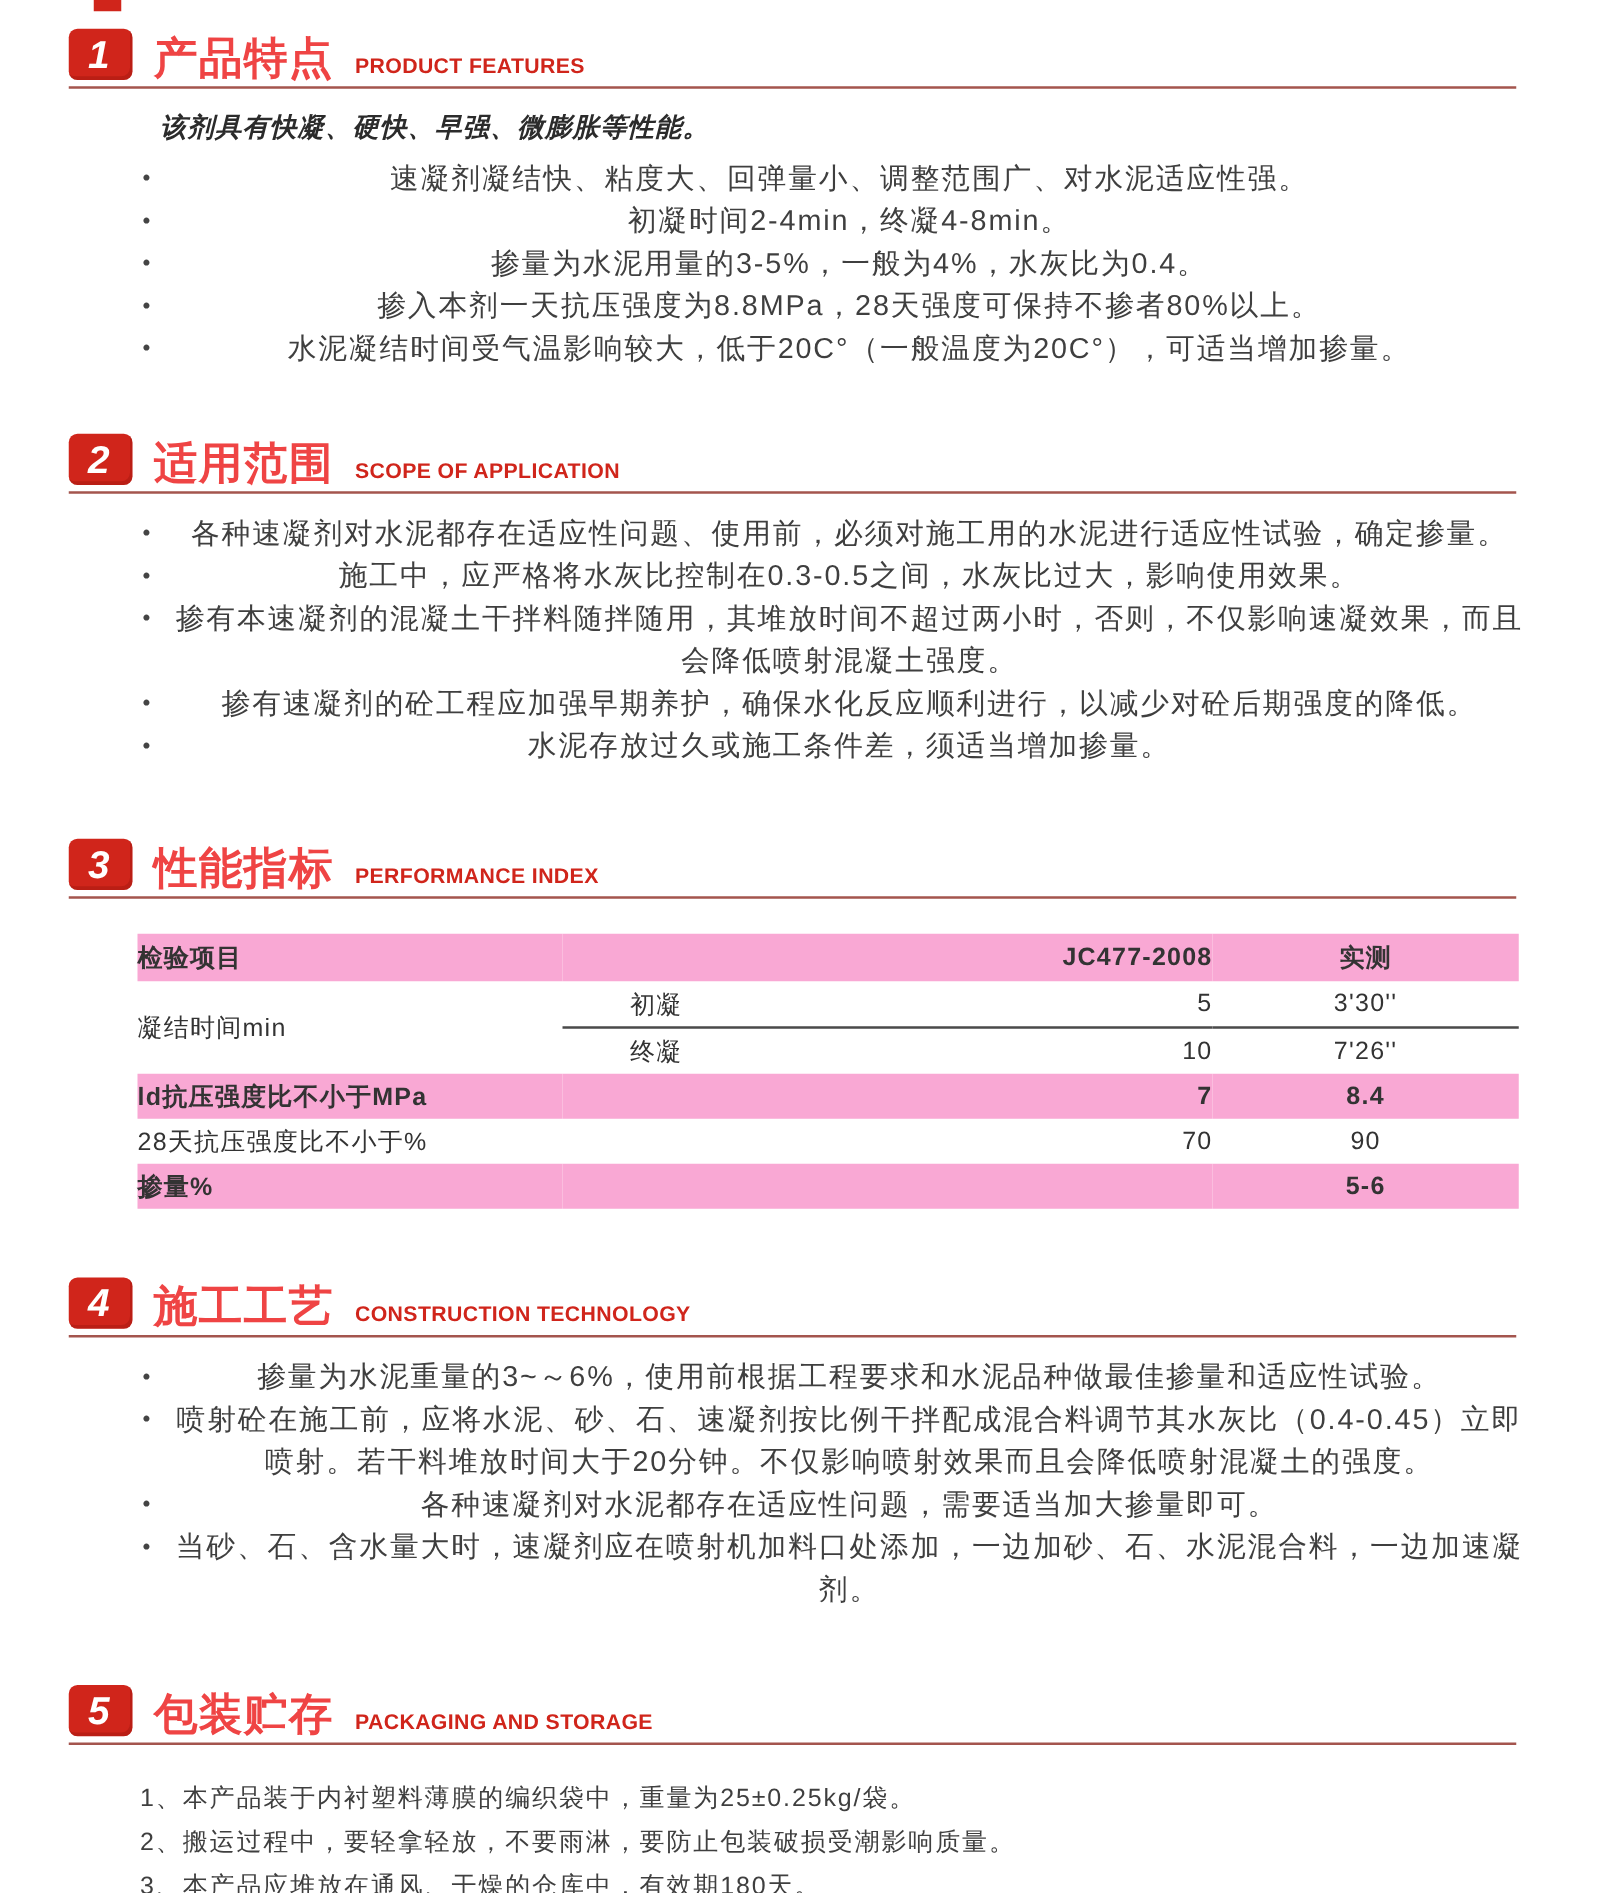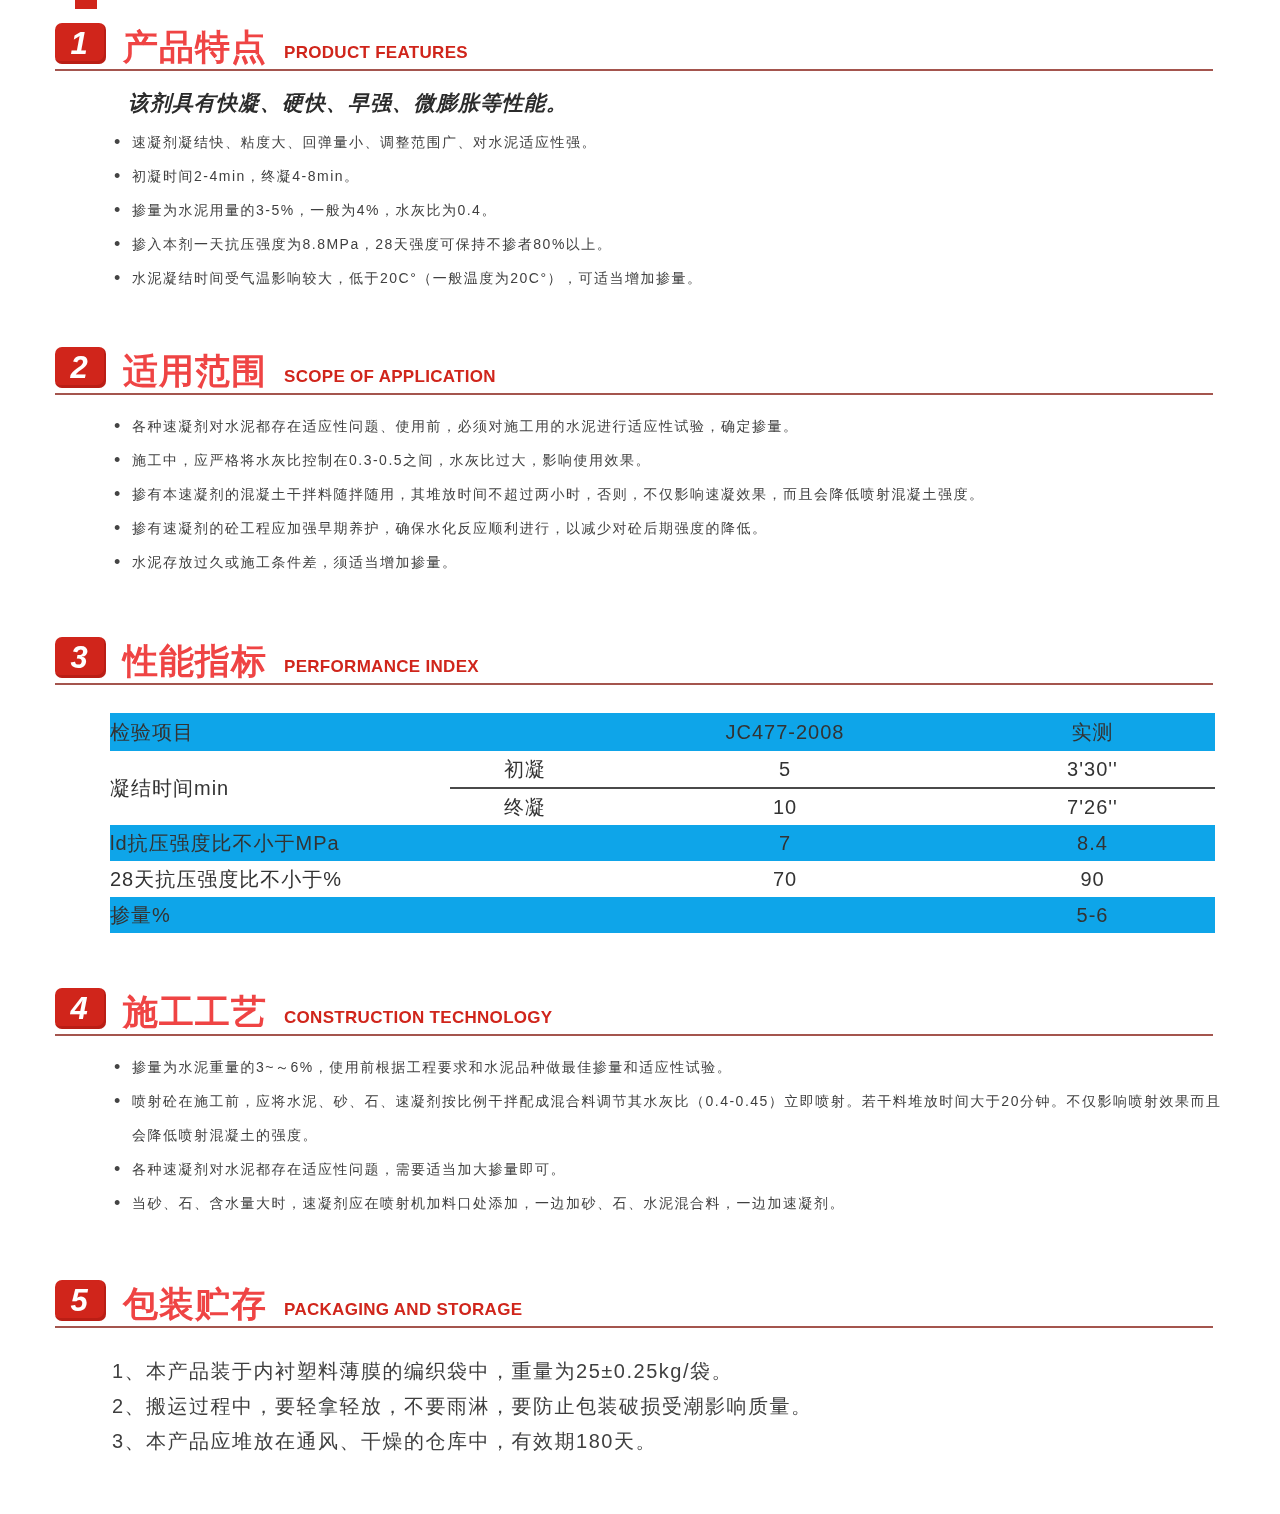--- a/index.html
+++ b/index.html
@@ -62,24 +62,25 @@
   }
   ul.bullets{
     list-style:none;
     margin:8px 0 0 112px;
     padding:0;
     width:1115px;
   }
   ul.bullets li{
     position:relative;
     padding-left:20px;
-    font-size:14px;
+    font-size:23px;
     letter-spacing:1.5px;
     line-height:34px;
     color:#3f3f3f;
+    text-align:center;
   }
   ul.bullets li::before{
     content:"•";
     position:absolute;left:2px;top:0;
     color:#444;
     font-size:18px;
   }
   .s1{margin-top:23px;}
   .s2{margin-top:52px;}
   .s2 ul.bullets{margin-top:14px;}
@@ -90,24 +91,24 @@
   table.perf{
     margin:28px 0 0 110px;
     border-collapse:collapse;
     width:1105px;
     font-size:20px;
     color:#333;
     letter-spacing:1px;
   }
   table.perf td{height:36px;padding:0;vertical-align:middle;}
   table.perf tr.hdr td{height:38px;}
-  td.gray{background:#0ea5e9;}
+  td.gray{background:#f9a8d4;font-weight:bold;}
   td.c-item{width:340px;padding-left:20px;text-align:left;}
   td.c-sub{width:150px;text-align:center;}
-  td.c-std{width:370px;text-align:center;}
+  td.c-std{width:370px;text-align:right;}
   td.c-meas{width:245px;text-align:center;padding-left:65px;}
   tr.sub-divide td.div{border-bottom:2px solid #4a4a4a;}
   ol.numbered{
     list-style:none;
     margin:26px 0 24px 112px;
     padding:0;
     width:1115px;
   }
   ol.numbered li{
     font-size:20px;

